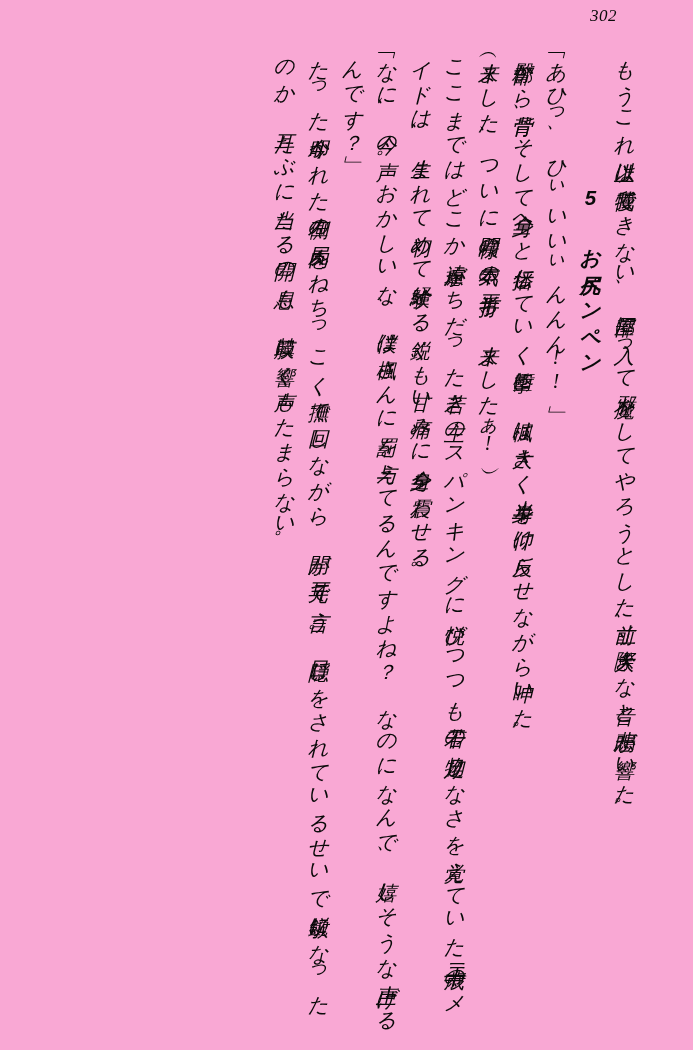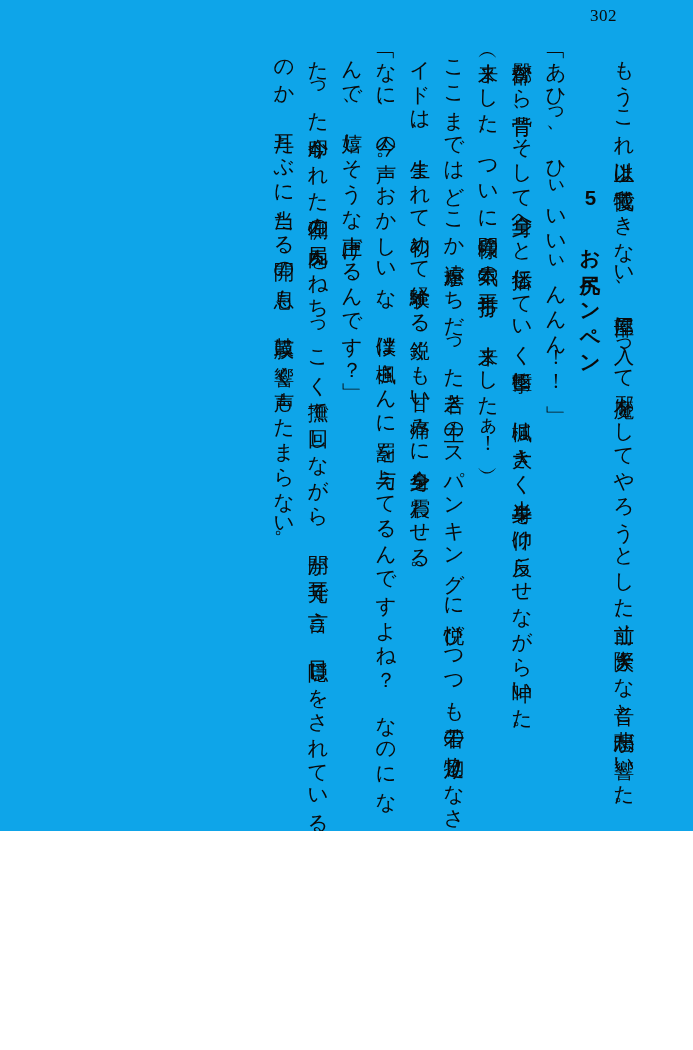--- a/index.html
+++ b/index.html
@@ -3,25 +3,26 @@
 <meta charset="utf-8">
 <style>
   html, body {
     margin: 0;
     padding: 0;
     background: #ffffff;
   }
   .page {
     position: relative;
     width: 693px;
-    height: 831px;
-    background: #0ea5e9;
+    height: 1050px;
+    background: #f9a8d4;
     overflow: hidden;
     font-family: "Liberation Serif", "DejaVu Serif", serif;
     color: #0a0a0a;
+    font-style: italic;
   }
   .page-number {
     position: absolute;
     top: 6px;
     right: 76px;
     font-size: 17px;
     font-family: "Liberation Serif", "DejaVu Serif", serif;
     letter-spacing: 0.5px;
   }
   .body-area {

